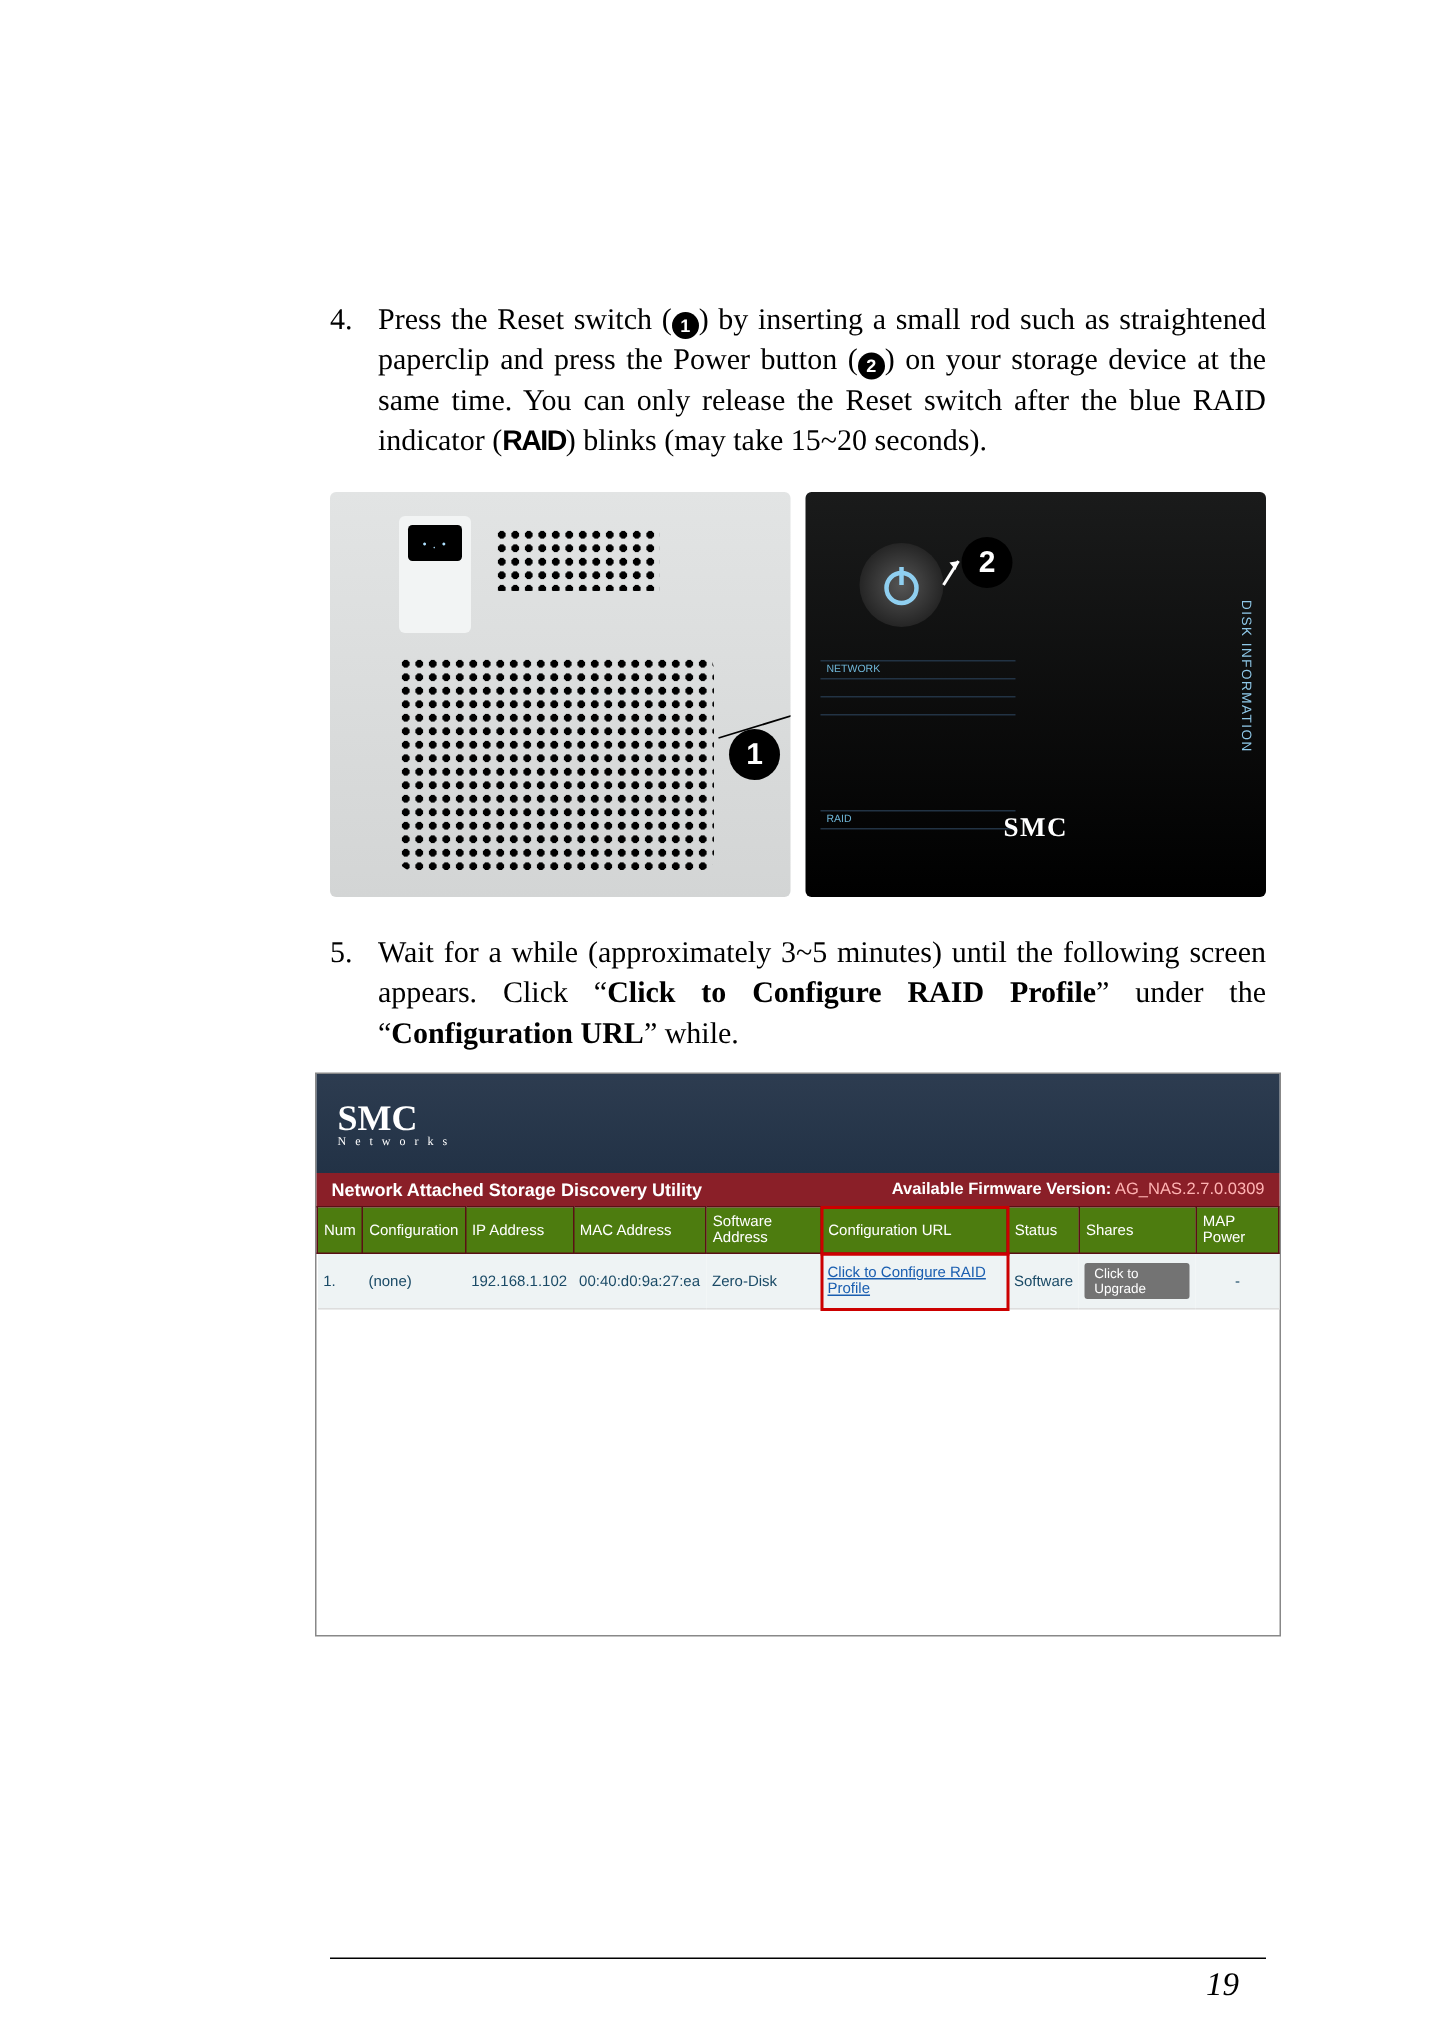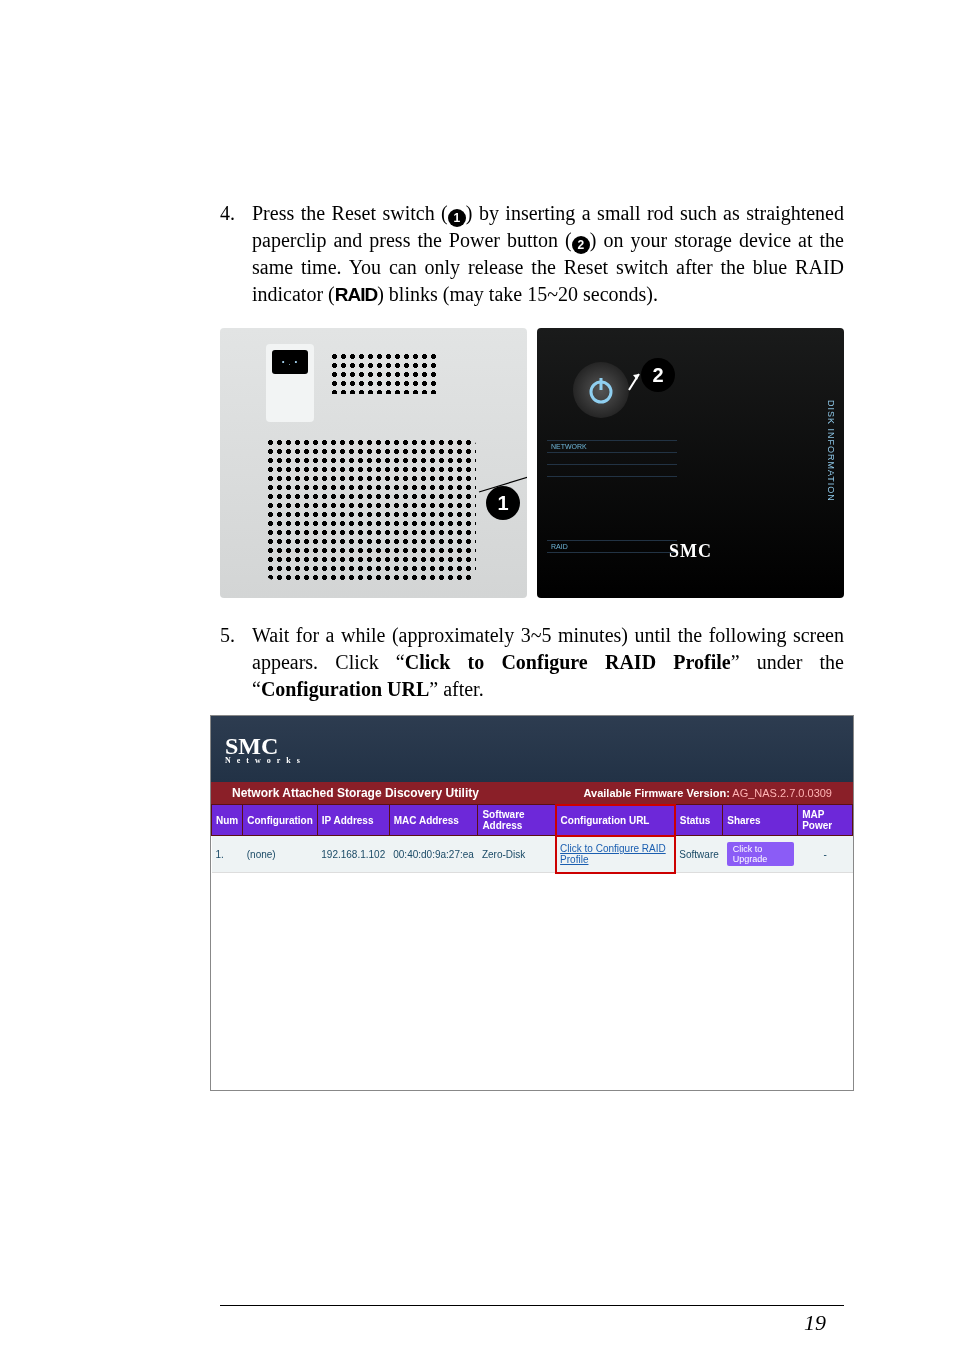--- a/index.html
+++ b/index.html
@@ -133,51 +133,51 @@
     height: 66px;
     background: linear-gradient(#2d3c50,#223246);
     display:flex; align-items:center; padding:0 14px;
     color:#fff; font-weight:bold; font-size:20px;
   }
   .disc .sub {
     height: 22px;
     background:#8a1f28;
     color:#fff; font-size:12px; font-weight:bold;
     display:flex; align-items:center; justify-content:space-between;
-    padding:0 21px;
+    padding:0 10px;
   }
   .disc .sub .r { color:#fff; font-weight:normal; font-size:11px;}
   .disc .sub .r b { color:#fff; }
   table.discovery {
     width:100%; border-collapse:collapse; font-size:10px;
   }
   table.discovery th {
-    background:#6d28d9; color:#fff; font-weight:bold;
+    background:#4d7c0f; color:#fff; font-weight:normal;
     padding:4px 4px; text-align:left; border:1px solid #5a0f15;
   }
   table.discovery td {
     background:#eef3f4; color:#1a4a66; padding:6px 4px;
     border-bottom:1px solid #ddd;
   }
   table.discovery td a { color:#1a5eb0; text-decoration:underline; }
   .confcol { outline:2px solid #c00; outline-offset:-1px; }
   .upg-btn {
-    background:#8b5cf6; color:#fff; font-size:9px; padding:2px 6px; border-radius:2px;
+    background:#737373; color:#fff; font-size:9px; padding:2px 6px; border-radius:2px;
     display:inline-block;
   }
   .foot {
     position:absolute; bottom:44px; left:220px; right:110px;
     border-top:1px solid #000;
   }
   .pagenum {
     position:absolute; bottom:14px; right:128px;
     font-style:italic; font-size:22px;
   }
   .smclogo { font-family:"Times New Roman"; font-weight:bold; font-size:24px; color:#fff;}
-  .smclogo sub { font-size:8px; letter-spacing:2px; font-weight:bold; display:block; margin-top:-4px;}
+  .smclogo sub { font-size:8px; letter-spacing:2px; font-weight:normal; display:block; margin-top:-4px;}
 </style>
 </head>
 <body>
 
 <div class="page">
 
   <div class="step">
     <div class="step-num">4.</div>
     <div class="step-body">
       <span>Press the Reset switch (</span><span class="circled">1</span><span>) by inserting a small rod such as straightened paperclip and press the Power button (</span><span class="circled">2</span><span>) on your storage device at the same time. You can only release the Reset switch after the blue RAID indicator (</span><span class="raid-mark">RAID</span><span>) blinks (may take 15~20 seconds).</span>
@@ -223,21 +223,21 @@
         <div class="row">RAID</div>
         <div class="row">&nbsp;</div>
       </div>
       <div class="logo">SMC</div>
     </div>
   </div>
 
   <div class="step">
     <div class="step-num">5.</div>
     <div class="step-body">
-      <span>Wait for a while (approximately 3~5 minutes) until the following screen appears. Click “</span><b>Click to Configure RAID Profile</b><span>” under the “</span><b>Configuration URL</b><span>” after.</span>
+      <span>Wait for a while (approximately 3~5 minutes) until the following screen appears. Click “</span><b>Click to Configure RAID Profile</b><span>” under the “</span><b>Configuration URL</b><span>” while.</span>
     </div>
   </div>
 
   <div class="disc">
     <div class="hdr">
       <div class="smclogo">
         <span>SMC</span>
         <sub>N e t w o r k s</sub>
       </div>
     </div>

